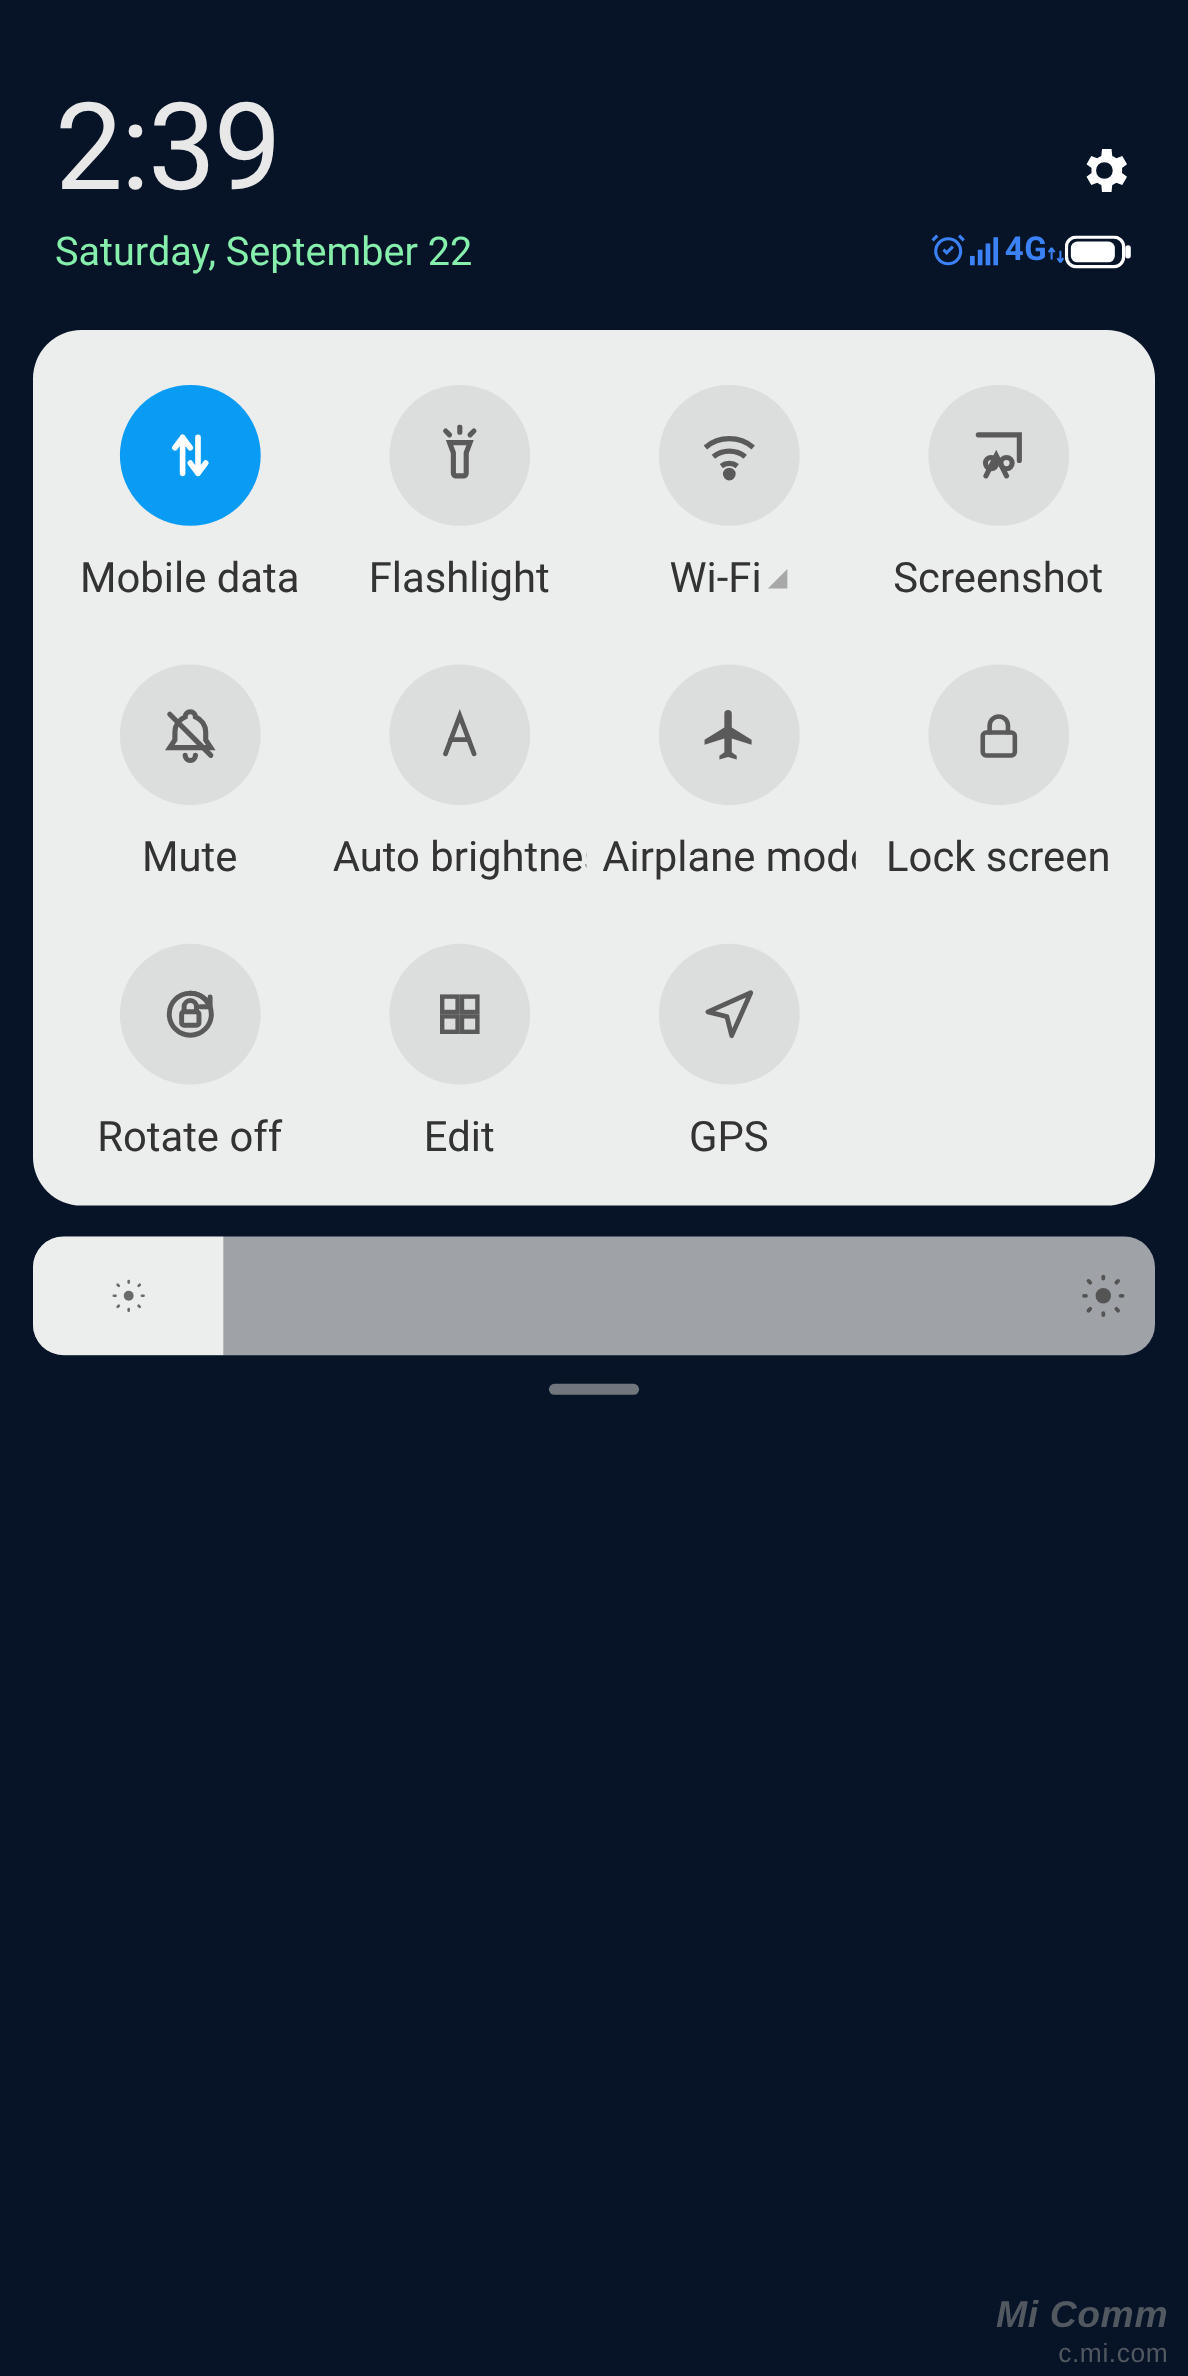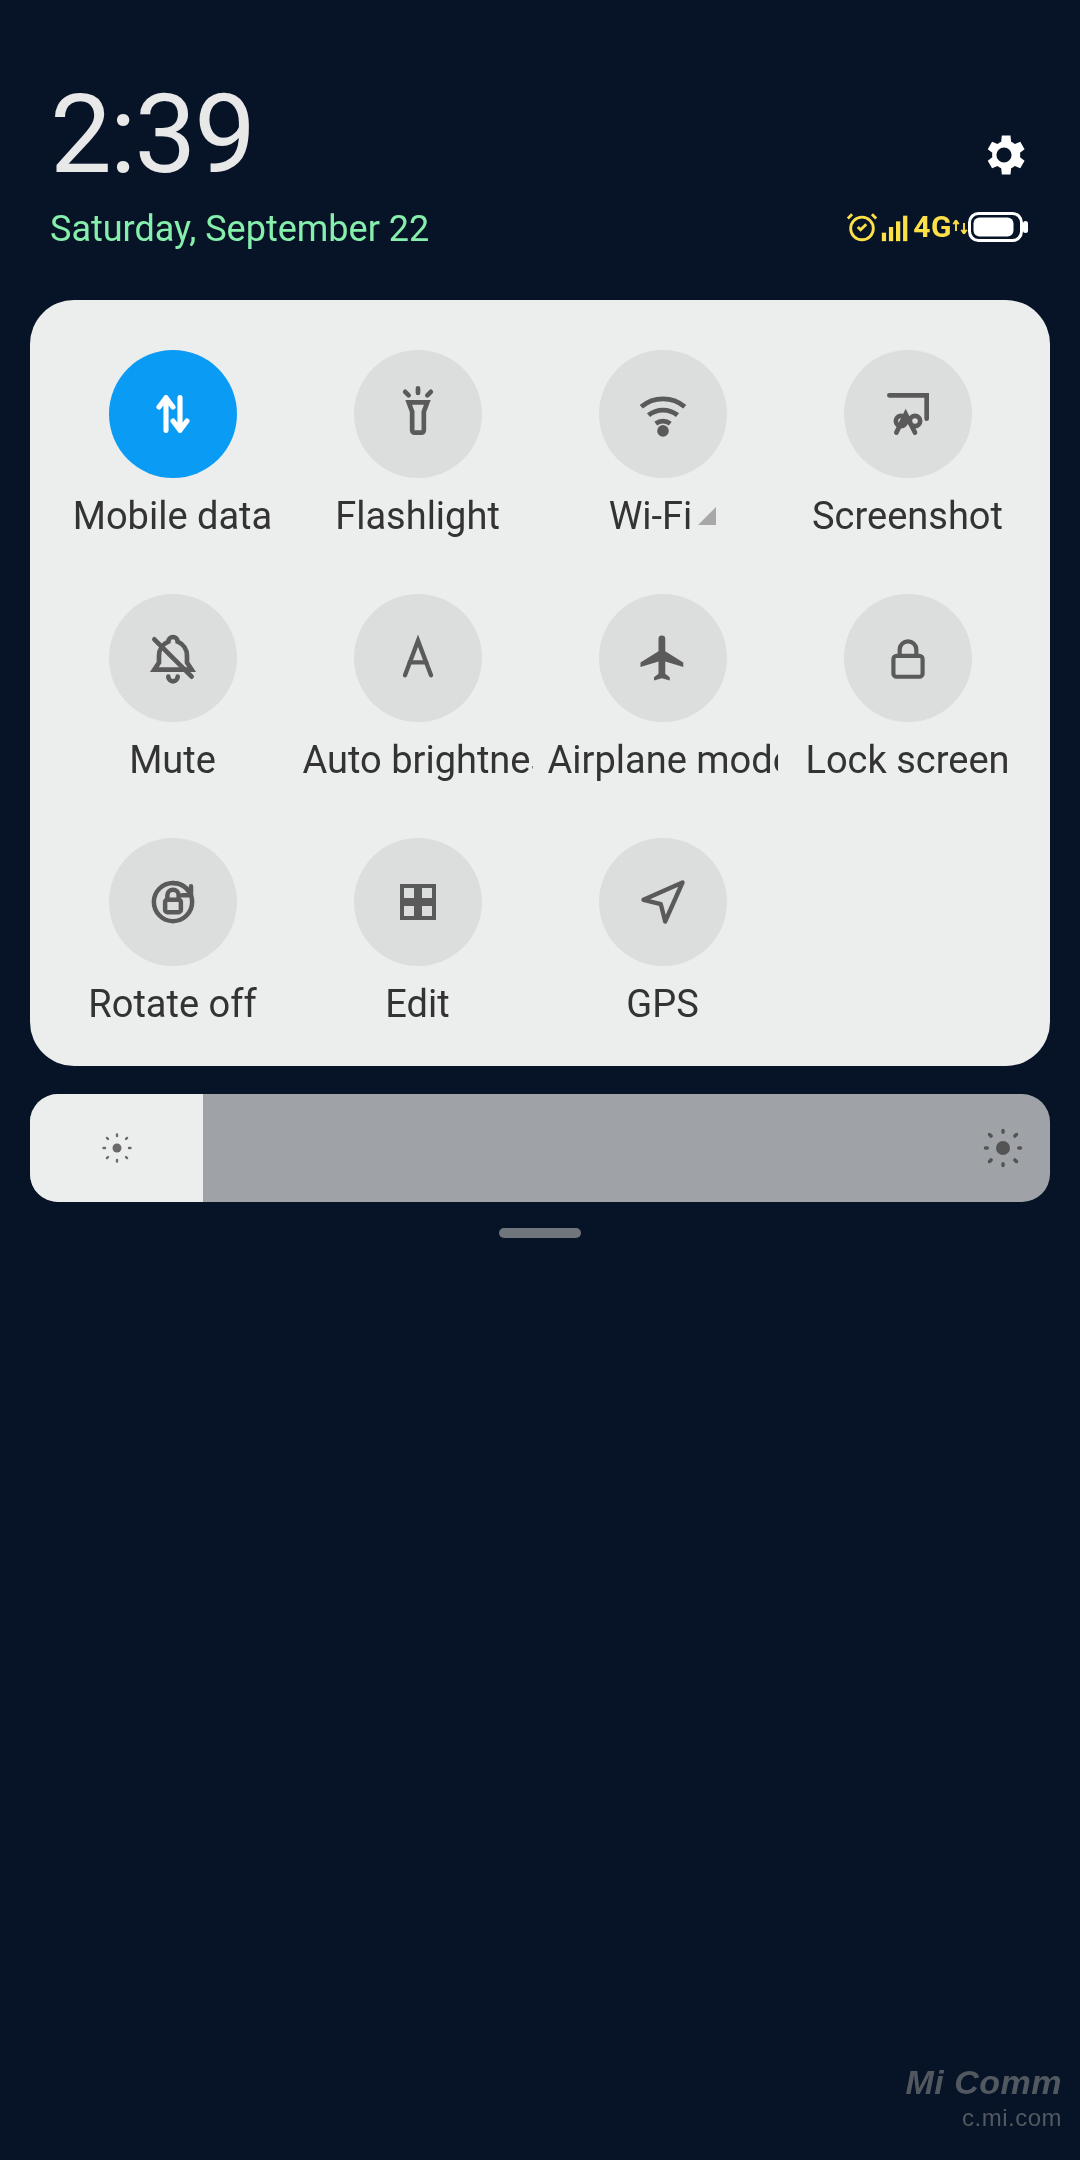--- a/index.html
+++ b/index.html
@@ -34,38 +34,38 @@
   .header-right {
     display: flex;
     flex-direction: column;
     align-items: flex-end;
     gap: 28px;
     padding-bottom: 6px;
   }
   .gear-btn { color: #fff; }
   .status-icons {
     display: flex;
-    align-items: center;
-    color: #fde047;
+    align-items: flex-end;
+    color: #3b82f6;
     font-weight: 700;
   }
   .status-4g { font-size: 30px; letter-spacing: 0.5px; }
   .panel {
     margin: 30px 30px 0 30px;
     background: #eceded;
     border-radius: 44px;
     padding: 50px 20px 40px 20px;
   }
   .tiles {
     display: grid;
     grid-template-columns: repeat(4, 1fr);
     row-gap: 56px;
     text-align: center;
   }
-  .tile { display: flex; flex-direction: column; align-items: center; gap: 16px; text-align: right; }
+  .tile { display: flex; flex-direction: column; align-items: center; gap: 26px; text-align: right; }
   .tile-icon {
     width: 128px;
     height: 128px;
     border-radius: 50%;
     background: #dcdddd;
     display: flex;
     align-items: center;
     justify-content: center;
     color: #5a5a5a;
   }
@@ -104,21 +104,21 @@
     color: #545454;
   }
   .brightness-left-icon { color: #6a6a6a; }
   .handle {
     width: 82px; height: 10px; background: #71767c; border-radius: 6px;
     margin: 26px auto 0 auto;
   }
   .watermark {
     position: absolute;
     right: 18px;
-    bottom: 28px;
+    bottom: 6px;
     text-align: right;
     color: #52585f;
     font-family: Arial, sans-serif;
   }
   .watermark .line1 { font-size: 34px; font-weight: 700; font-style: italic; letter-spacing: 0.5px; }
   .watermark .line2 { font-size: 24px; font-weight: 400; letter-spacing: 0.5px; margin-top: 2px; }
   svg { display: block; }
 </style>
 </head>
 <body>

